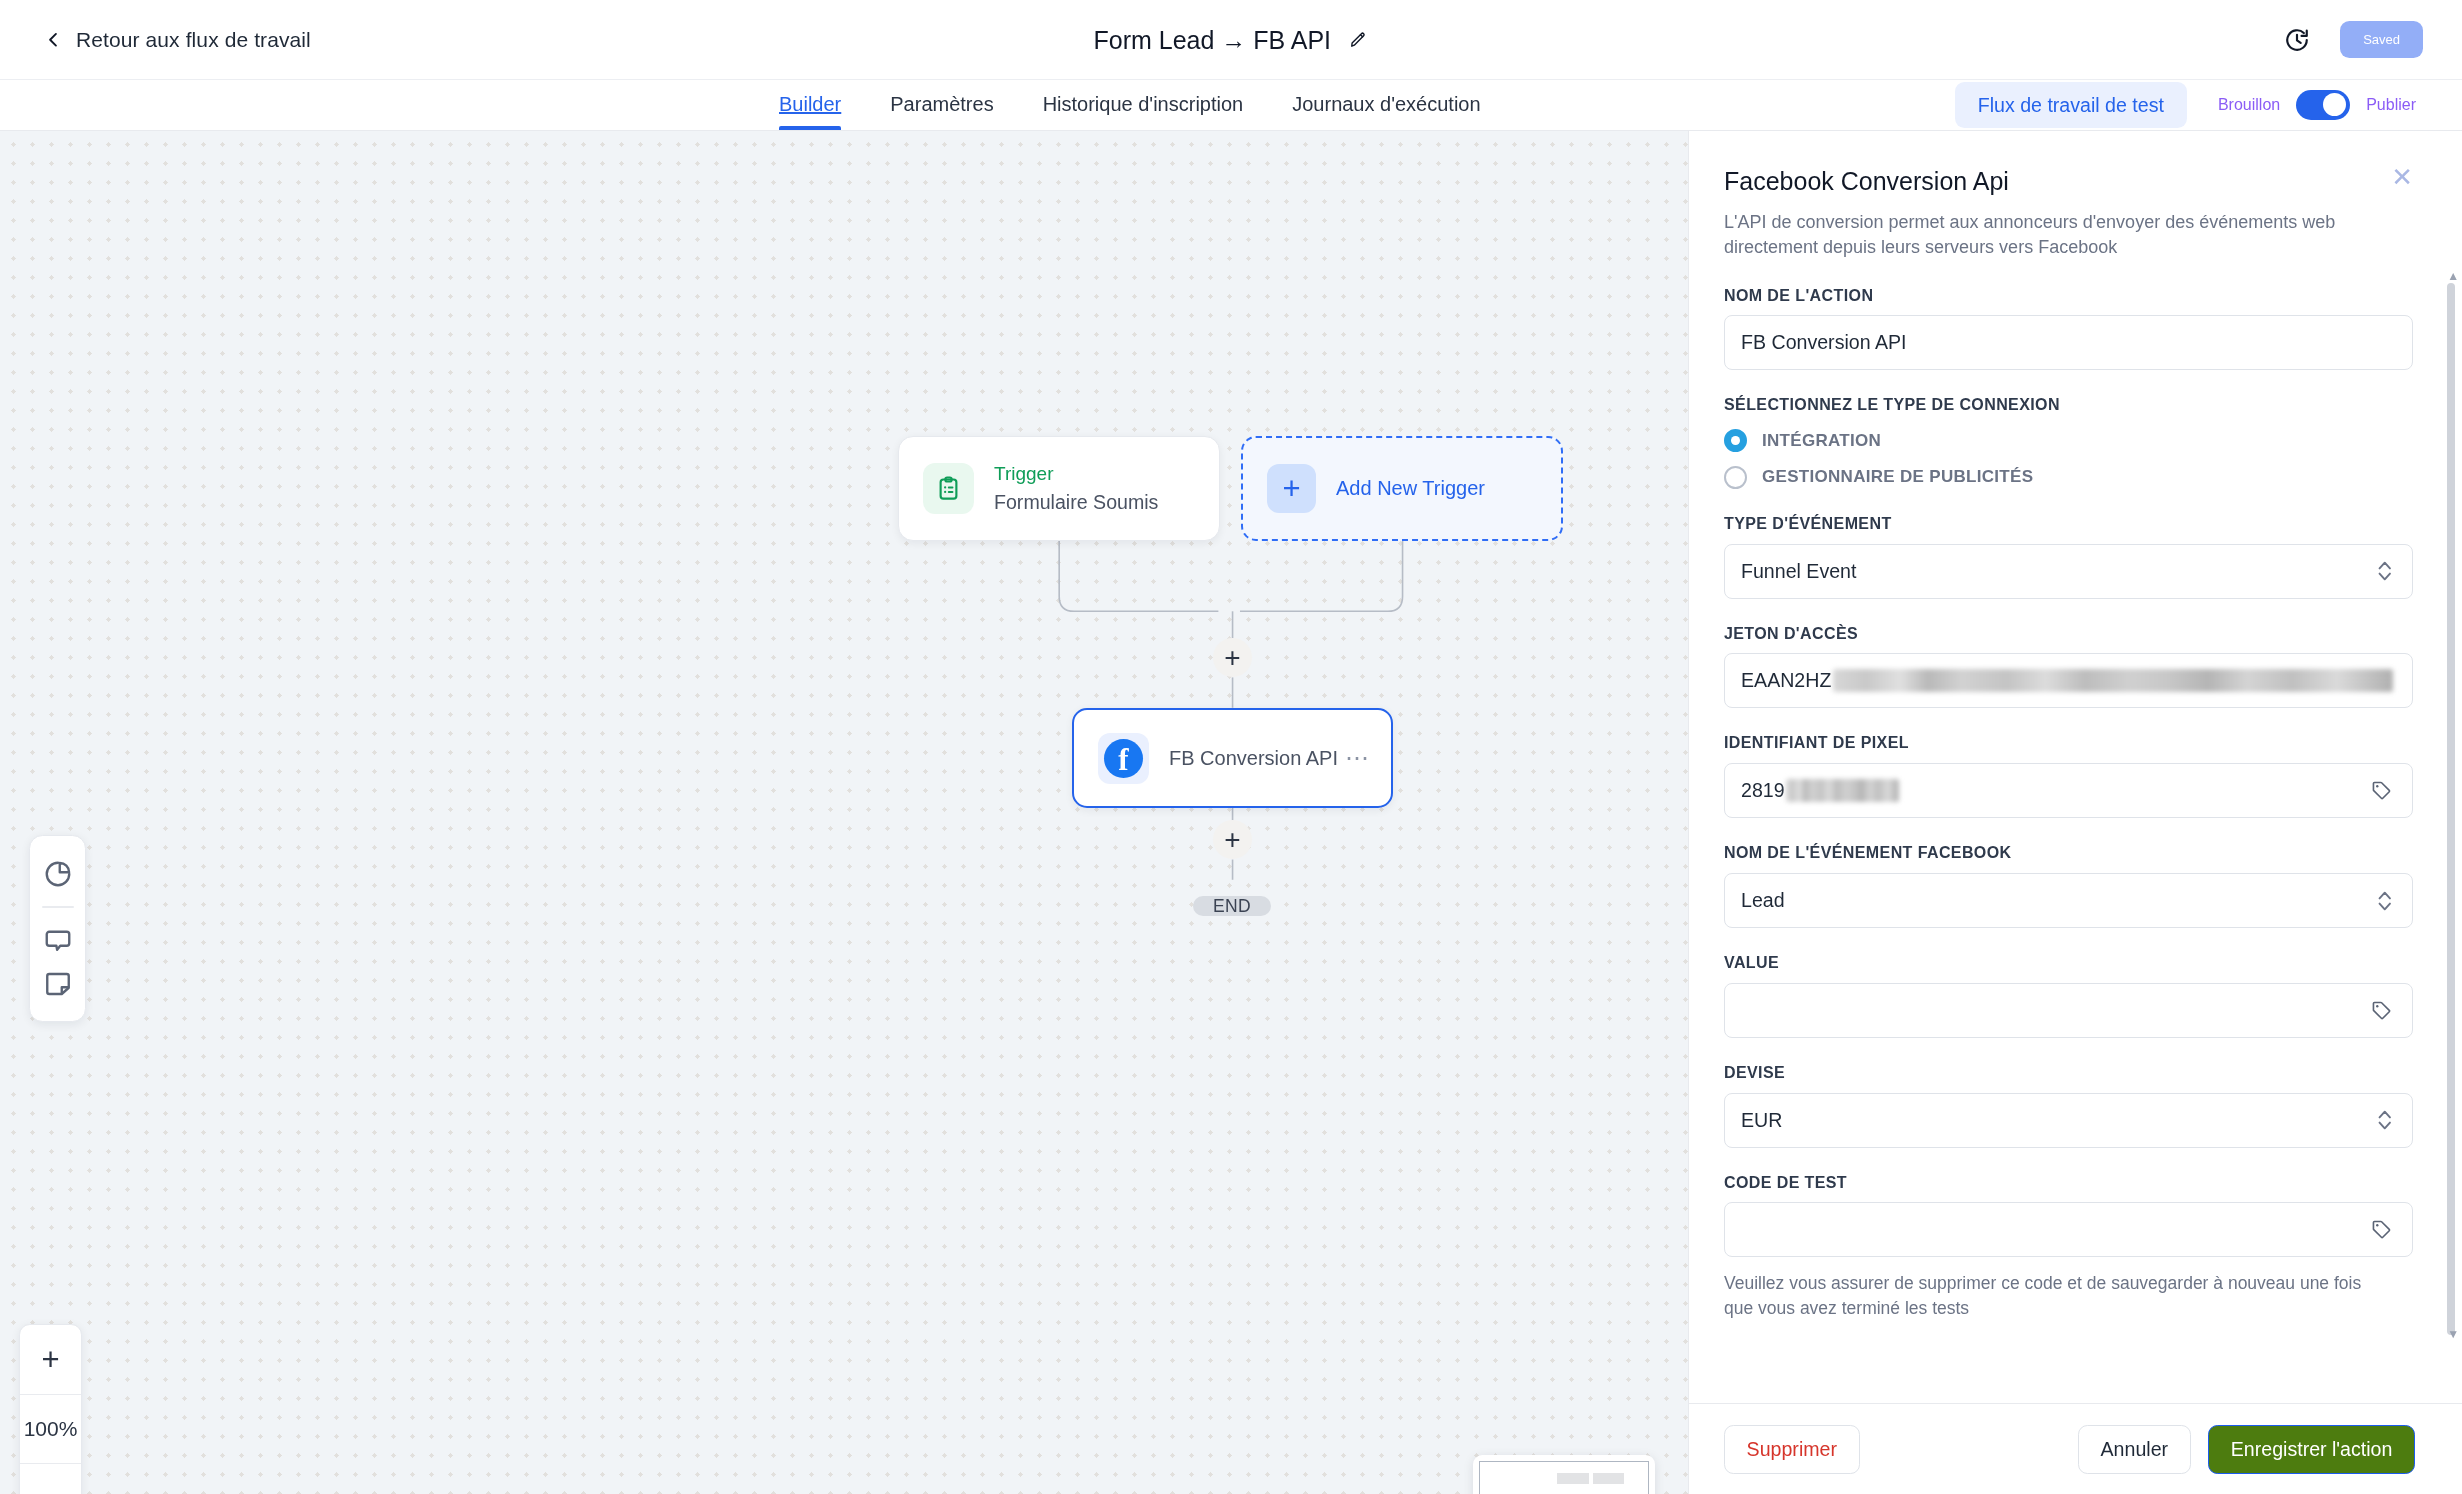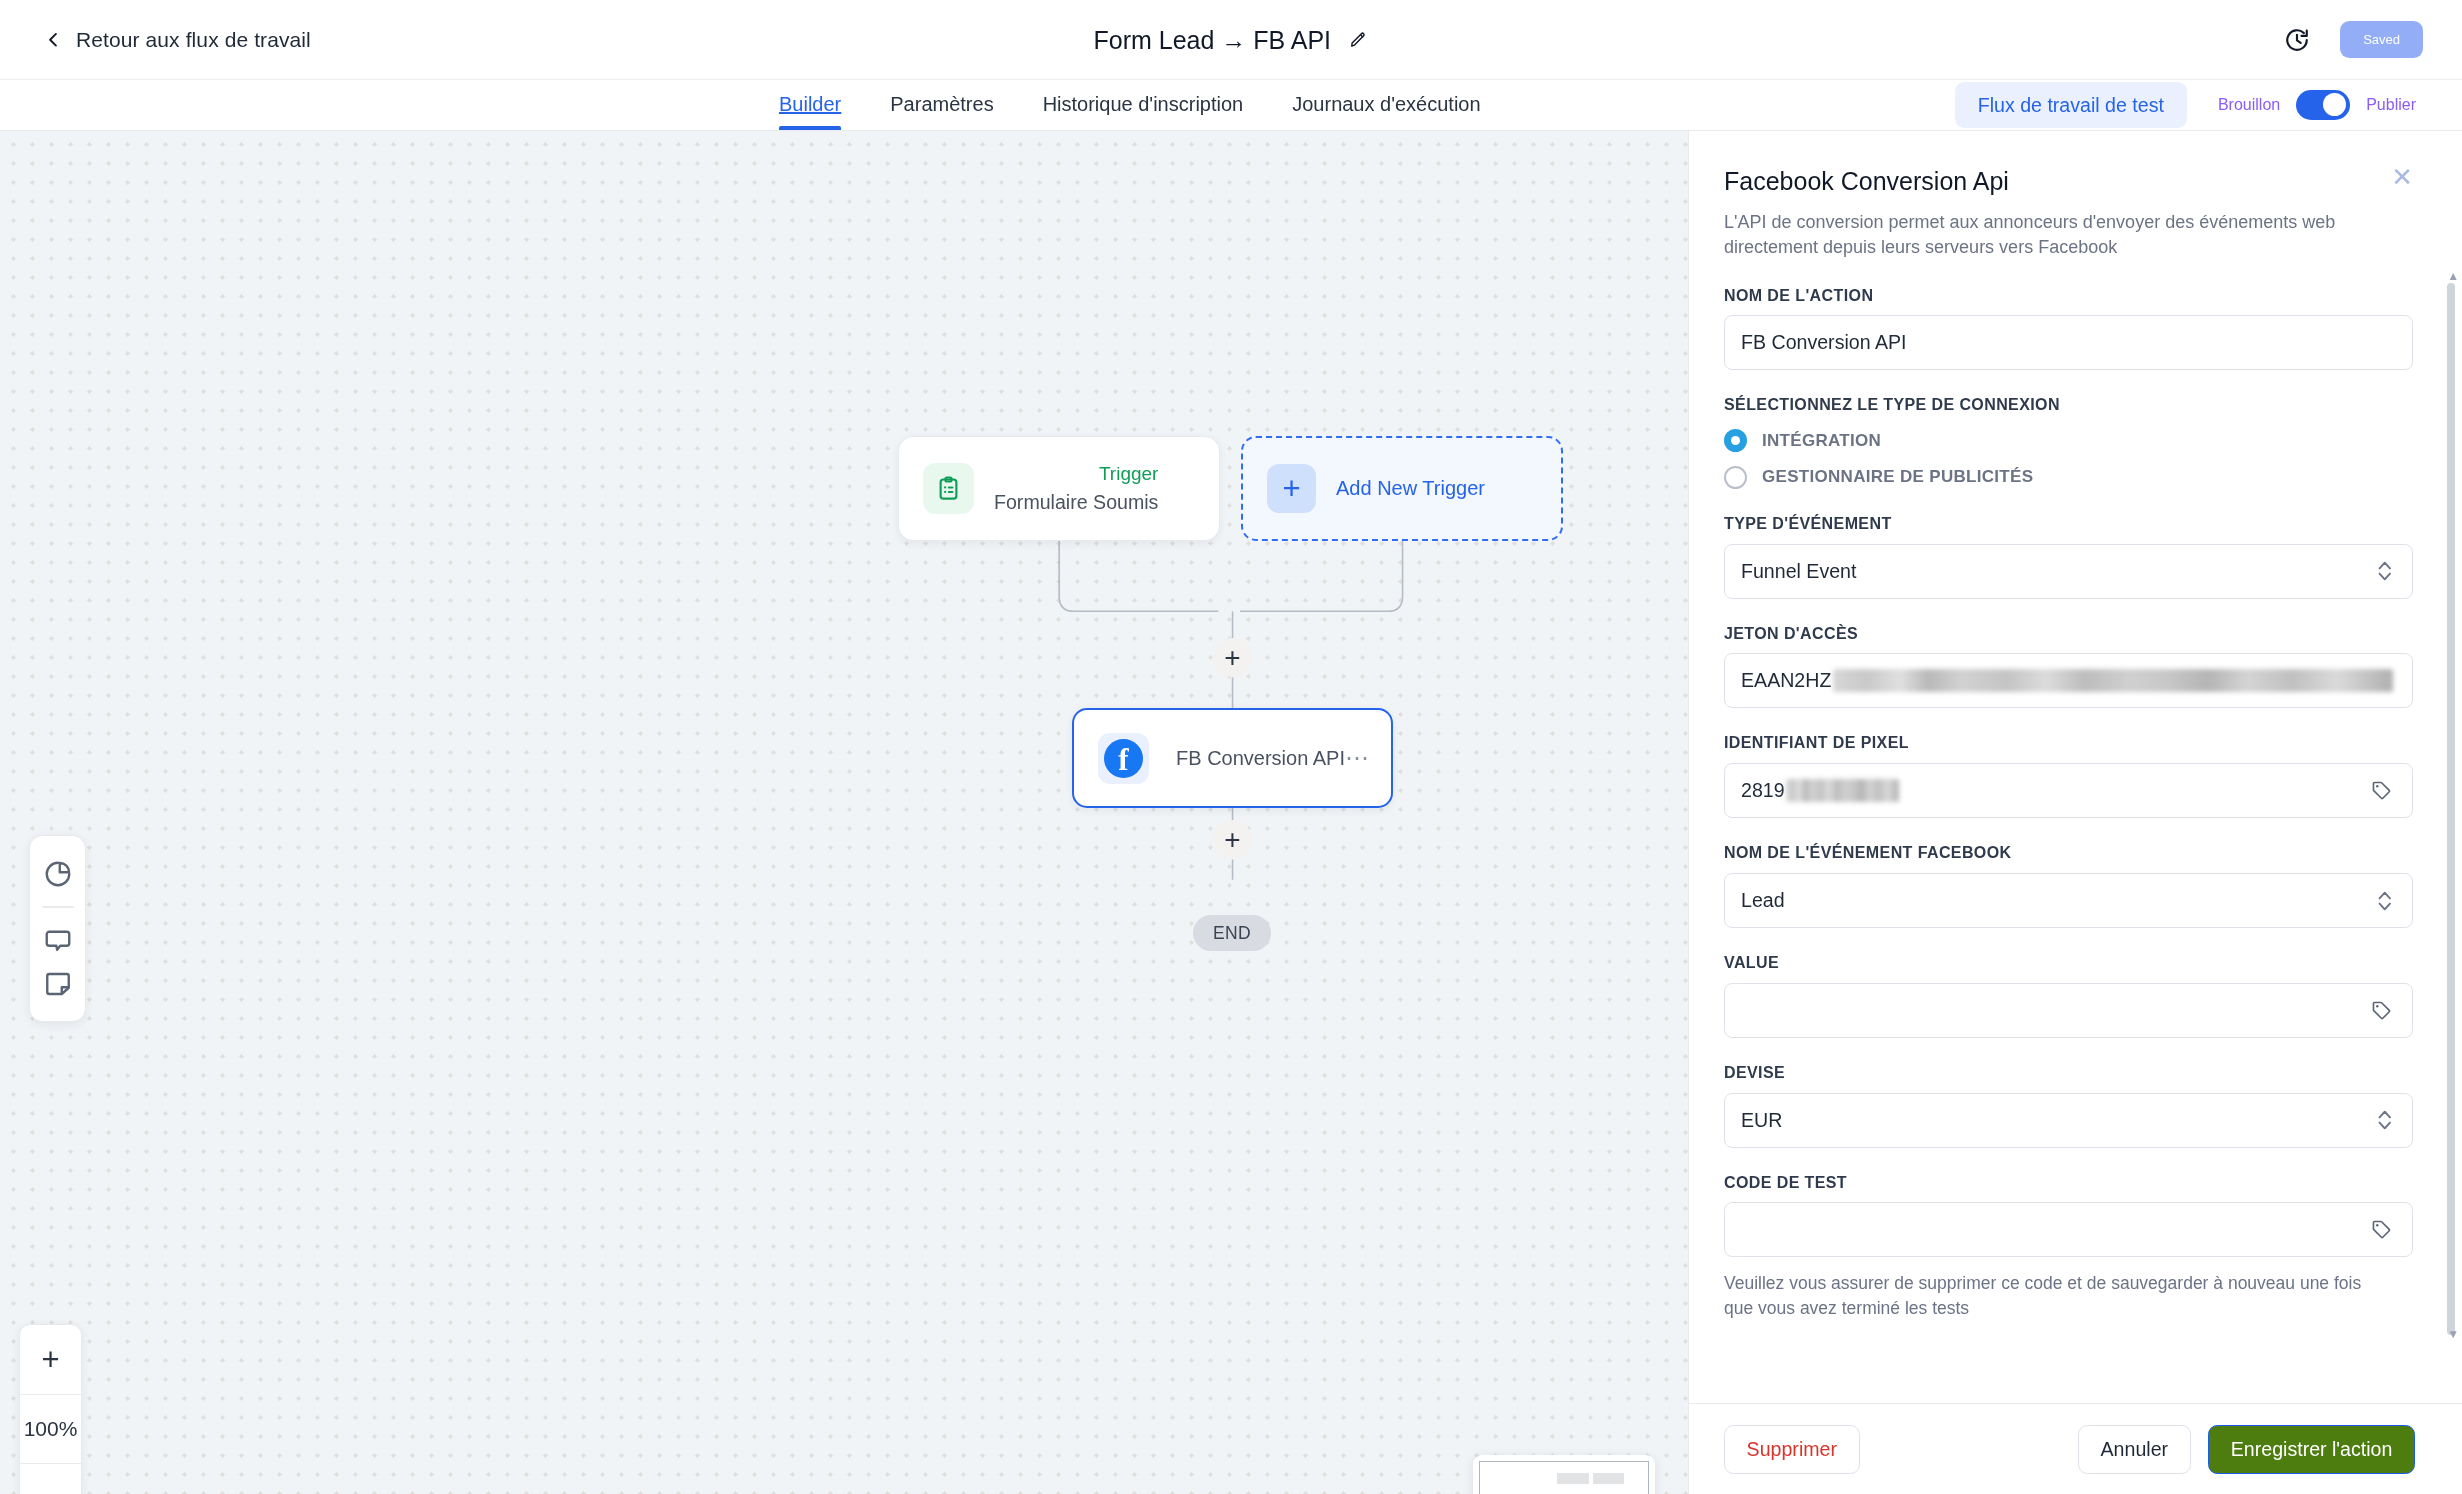--- a/index.html
+++ b/index.html
@@ -89,21 +89,20 @@
   .body-area { flex: 1; display: flex; min-height: 0; position: relative; }
 
   
   .canvas {
     position: relative; flex: 1;
     background-color: #f1f4f7;
     background-image: radial-gradient(circle, #e2e0dd 2.2px, transparent 2.2px);
     background-size: 19px 19px;
     background-position: 4px 4px;
     overflow: hidden;
-    text-align: right;
   }
 
   .node {
     position: absolute;
     background: #ffffff;
     border: 1.3px solid #e6e9ee;
     border-radius: 15px;
     box-shadow: 0 2.7px 8px rgba(16,24,40,.06);
     display: flex; align-items: center;
     cursor: pointer;
@@ -158,22 +157,22 @@
   .plus-btn {
     position: absolute; width: 39px; height: 39px; border-radius: 50%;
     background: #f3f2f0;
     display: flex; align-items: center; justify-content: center;
     font-size: 28px; color: #2b3443; cursor: pointer; line-height: 1;
   }
   .plus-btn-1 { left: 1213px; top: 507px; }
   .plus-btn-2 { left: 1213px; top: 689px; }
 
   .end-pill {
-    position: absolute; left: 1193px; top: 784px;
-    width: 78px; height: 36px; border-radius: 18px;
+    position: absolute; left: 1193px; top: 765px;
+    width: 78px; height: 20px; border-radius: 18px;
     background: #d8dce2; color: #3b4353;
     display: flex; align-items: center; justify-content: center;
     font-size: 17.5px; letter-spacing: 0.4px;
   }
 
   
   .left-tools {
     position: absolute; left: 29px; top: 704px;
     width: 57px; background: #ffffff;
     border: 1.3px solid #e6e9ee; border-radius: 13.5px;

